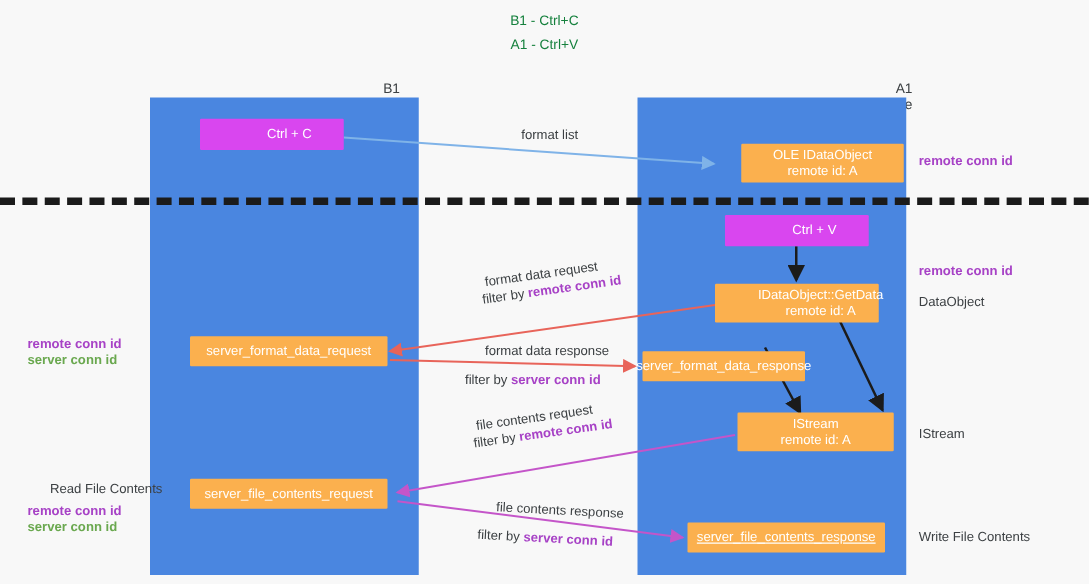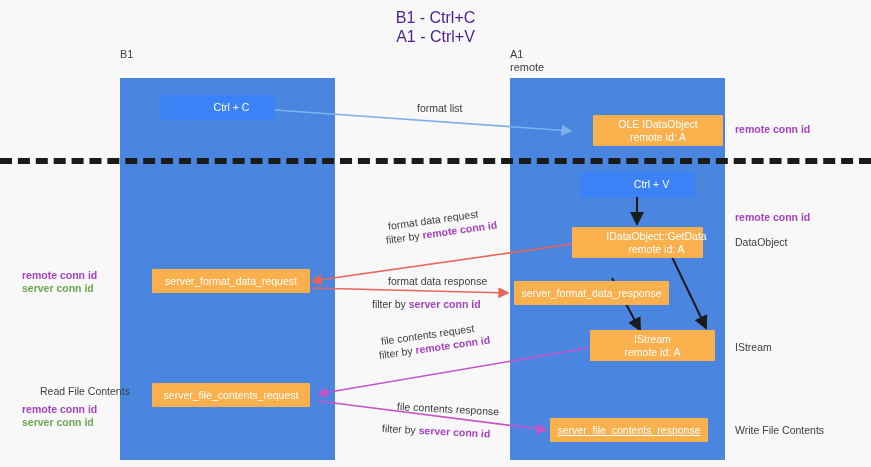--- a/index.html
+++ b/index.html
@@ -11,39 +11,40 @@
     overflow:hidden;
     color:#3c4043;
   }
   #stage{position:absolute;inset:0;}
   .lane{
     position:absolute;
     background:#4a86e0;
   }
   .lane-title{
     position:absolute;
-    text-align:left;
+    text-align:right;
     font-size:11px;
     line-height:13px;
     color:#3c4043;
+    margin-top:17px;
   }
   .box{
     position:absolute;
     box-sizing:border-box;
     display:flex;
     flex-direction:column;
     align-items:center;
     justify-content:center;
     text-align:center;
     font-size:10.5px;
     line-height:13px;
     color:#ffffff;
     border-radius:1px;
   }
-  .box.green{background:#3b82f6;padding-left:28px;}
+  .box.green{background:#d946ef;padding-left:28px;}
   .box.orange{background:#fbb04e;}
   .box .l2{font-size:10.5px;}
   .dashed{
     position:absolute;
     left:0;width:871px;height:0;
     border-top:6px dashed #1b1b1b;
   }
   .side-label{
     position:absolute;
     font-size:10.5px;
@@ -63,22 +64,22 @@
     font-size:10.5px;
     line-height:14px;
     color:#3c4043;
     white-space:nowrap;
   }
   .arrow-label b{font-weight:bold;}
   svg.lines{position:absolute;left:0;top:0;width:871px;height:467px;overflow:visible;}
   .title{
     position:absolute;
     width:871px;text-align:center;
-    font-size:16px;line-height:19px;
-    color:#4c1d95;
+    font-size:11px;line-height:19px;
+    color:#15803d;
   }
 </style>
 </head>
 <body>
 
 <div id="stage">
 
   <div class="title" style="top:8px;">B1 - Ctrl+C</div>
   <div class="title" style="top:27px;">A1 - Ctrl+V</div>
 
@@ -143,21 +144,21 @@
 
   <div class="box orange" style="left:572px;top:227px;width:131px;height:31px;padding-left:38px;">
     <div>IDataObject::GetData</div>
     <div class="l2">remote id: A</div>
   </div>
 
   <div class="box orange" style="left:152px;top:269px;width:158px;height:24px;">
     <div>server_format_data_request</div>
   </div>
 
-  <div class="box orange" style="left:514px;top:281px;width:155px;height:24px;">
+  <div class="box orange" style="left:514px;top:281px;width:130px;height:24px;">
     <div>server_format_data_response</div>
   </div>
 
   <div class="box orange" style="left:590px;top:330px;width:125px;height:31px;">
     <div>IStream</div>
     <div class="l2">remote id: A</div>
   </div>
 
   <div class="box orange" style="left:152px;top:383px;width:158px;height:24px;">
     <div>server_file_contents_request</div>

